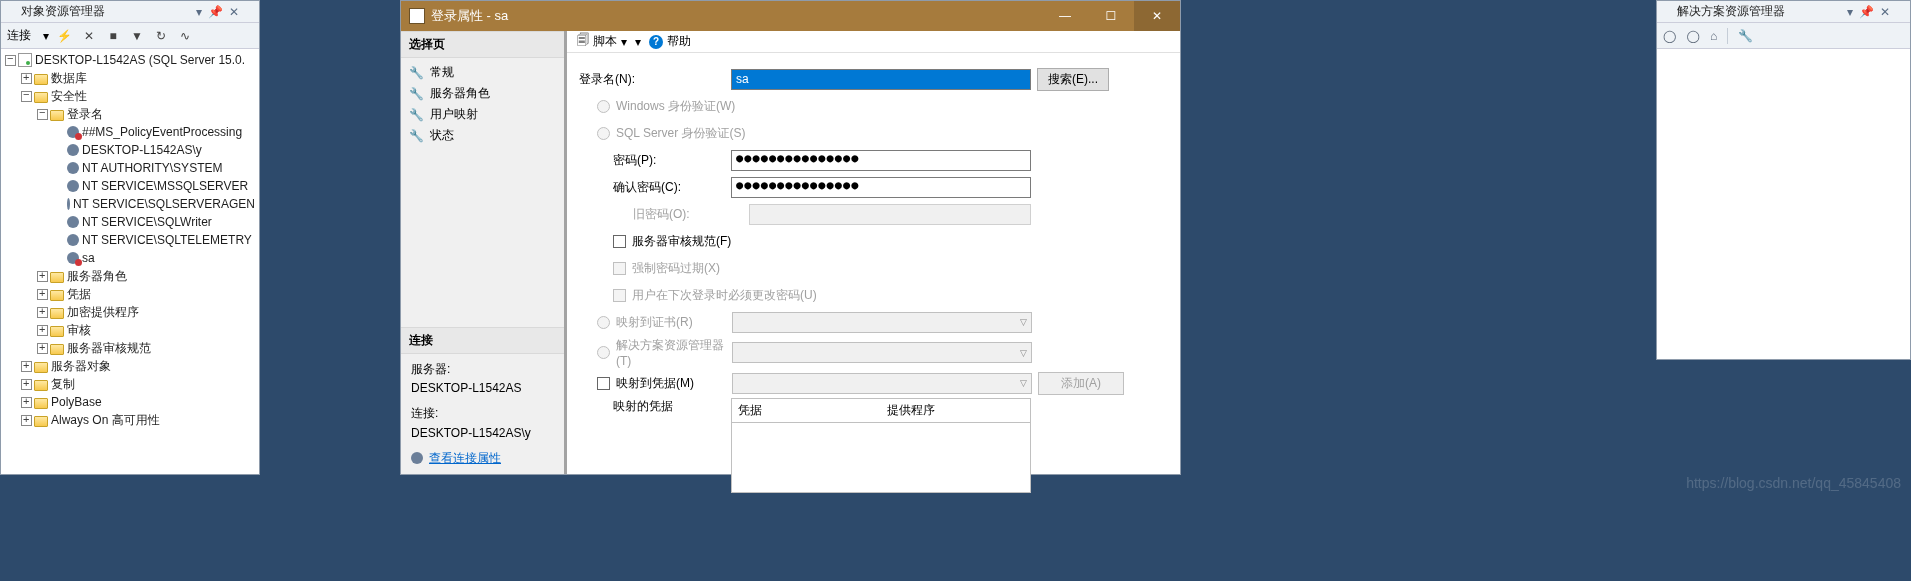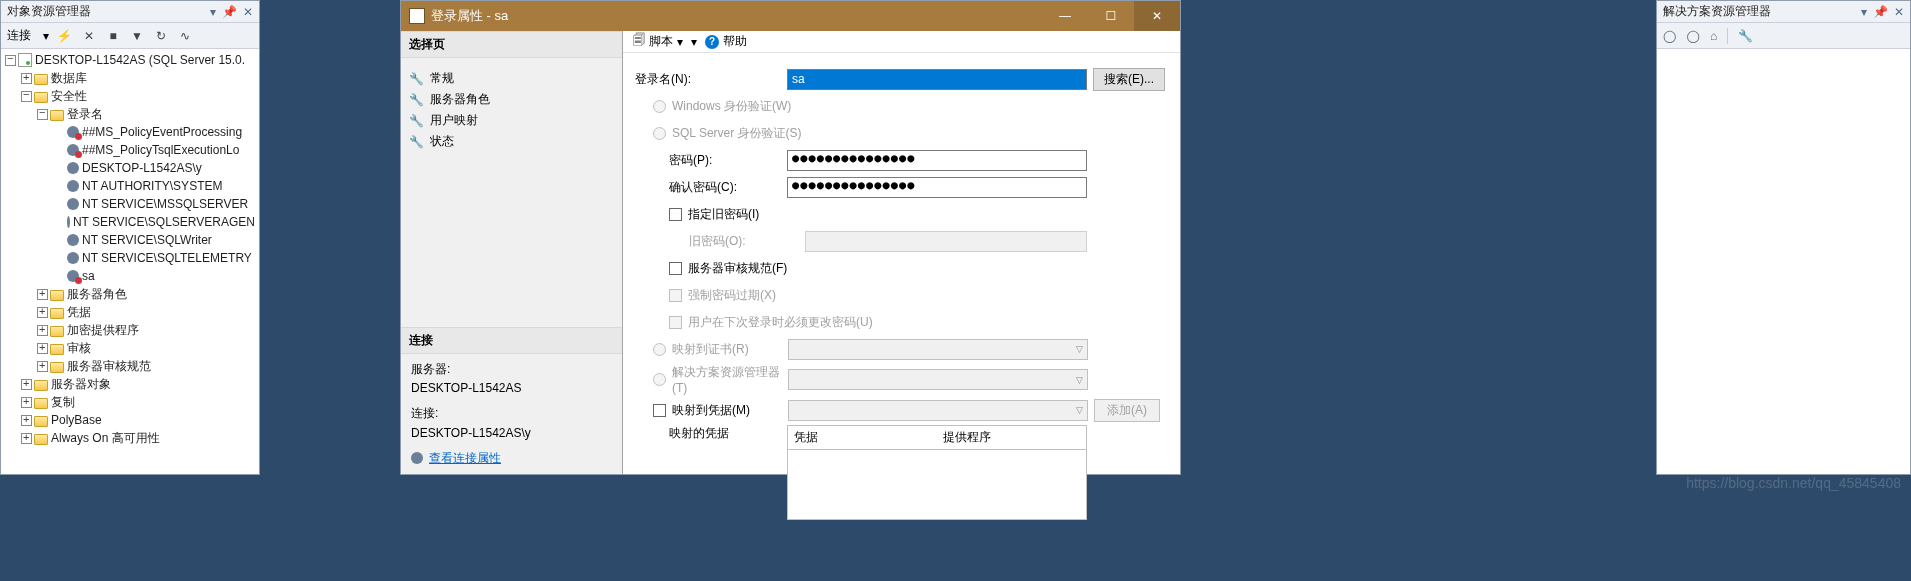--- a/index.html
+++ b/index.html
@@ -1,20 +1,20 @@
 <!DOCTYPE html>
 <html><head>
 <meta charset="utf-8">
 <style>
 * { box-sizing: border-box; margin: 0; padding: 0; font-family: "Microsoft YaHei", "Segoe UI", sans-serif; font-size: 12px; }
 body { background: #2d4a6b; width: 1911px; height: 581px; overflow: hidden; position: relative; }
 
 
 .object-explorer { position: absolute; left: 0; top: 0; width: 260px; height: 475px; background: #f5f5f5; border: 1px solid #8e9bab; }
-.panel-header { background: #eef2f6; height: 22px; display: flex; align-items: center; padding: 0 6px; border-bottom: 1px solid #cccedb; color: #1e1e1e; }
+.panel-header { background: #eef2f6; height: 22px; display: flex; align-items: center; padding: 0 20px; border-bottom: 1px solid #cccedb; color: #1e1e1e; }
 .panel-header-text { flex: 1; }
 .panel-header-icons { display: flex; gap: 6px; color: #5a6d85; }
 .panel-header-icons span { cursor: pointer; }
 .toolbar { background: #eef2f6; height: 26px; display: flex; align-items: center; padding: 0 6px; gap: 8px; border-bottom: 1px solid #cccedb; }
 .toolbar-label { margin-right: 4px; }
 .toolbar-icon { width: 16px; height: 16px; display: flex; align-items: center; justify-content: center; color: #444; cursor: pointer; }
 .tree { background: #fff; height: calc(100% - 48px); overflow: auto; padding: 2px 0; }
 .tree-item { display: flex; align-items: center; height: 18px; padding-right: 4px; white-space: nowrap; cursor: default; }
 .tree-icon { width: 16px; height: 14px; margin-right: 3px; }
 .tree-label { color: #1e1e1e; }
@@ -29,21 +29,21 @@
 .boxminus::before { content: "−"; position: absolute; top: -4px; left: 1px; font-size: 11px; color: #444; }
 
 
 .dialog { position: absolute; left: 400px; top: 0; width: 781px; height: 475px; background: #f0f0f0; border: 1px solid #8e9bab; display: flex; flex-direction: column; }
 .titlebar { background: #a67b3d; height: 30px; display: flex; align-items: center; color: #fff; padding-left: 8px; }
 .titlebar-icon { width: 16px; height: 16px; background: #fff; margin-right: 6px; border: 1px solid #6b5128; }
 .titlebar-text { flex: 1; font-size: 13px; }
 .win-btn { width: 46px; height: 30px; display: flex; align-items: center; justify-content: center; color: #fff; cursor: pointer; }
 .win-btn.close { background: rgba(0,0,0,0.15); }
 .dialog-body { display: flex; flex: 1; min-height: 0; }
-.dialog-left { width: 222px; background: #f0f0f0; border-right: 1px solid #a3a3a3; display: flex; flex-direction: column; gap: 6px; }
+.dialog-left { width: 166px; background: #f0f0f0; border-right: 3px solid #a3a3a3; display: flex; flex-direction: column; }
 .section-header { background: #e8e8e8; padding: 4px 8px; border-top: 1px solid #d9d9d9; border-bottom: 1px solid #d9d9d9; font-weight: bold; }
 .select-pages { padding: 4px 0; }
 .select-page { display: flex; align-items: center; padding: 2px 8px; gap: 6px; cursor: pointer; }
 .wrench-icon { color: #555; }
 .conn-section { margin-top: auto; }
 .conn-body { padding: 6px 10px; line-height: 1.6; }
 .link { color: #0066cc; text-decoration: underline; cursor: pointer; }
 
 .dialog-right { flex: 1; background: #fff; display: flex; flex-direction: column; }
 .dialog-right-toolbar { height: 30px; display: flex; align-items: center; padding: 0 10px; gap: 8px; border-bottom: 1px solid #e0e0e0; }
@@ -62,24 +62,24 @@
 .radio { width: 13px; height: 13px; border: 1px solid #999; border-radius: 50%; margin-right: 6px; background: #fff; }
 .checkbox { width: 13px; height: 13px; border: 1px solid #666; margin-right: 6px; background: #fff; }
 .disabled { color: #a0a0a0; }
 .disabled .radio, .disabled .checkbox { border-color: #c0c0c0; background: #f4f4f4; }
 .pw-dots { font-family: monospace; letter-spacing: 1px; }
 .combo { width: 300px; height: 21px; border: 1px solid #c0c0c0; background: #f0f0f0; display: flex; align-items: center; justify-content: flex-end; padding: 0 4px; }
 .combo-arrow { color: #888; font-size: 9px; }
 .cred-headers { display: flex; border: 1px solid #c0c0c0; width: 300px; background: #fff; }
 .cred-col { flex: 1; padding: 3px 6px; }
 .cred-list { border: 1px solid #c0c0c0; border-top: none; width: 300px; height: 70px; background: #fff; }
-.add-btn { height: 23px; border: 1px solid #c0c0c0; background: #f0f0f0; padding: 0 12px; color: #a0a0a0; margin-left: 6px; }
-
-
-.solution-explorer { position: absolute; right: 0; top: 0; width: 255px; height: 475px; background: #14532d; border: 1px solid #8e9bab; }
+.add-btn { height: 23px; border: 1px solid #c0c0c0; background: #f0f0f0; padding: 0 22px; color: #a0a0a0; margin-left: 6px; }
+
+
+.solution-explorer { position: absolute; right: 0; top: 0; width: 255px; height: 360px; background: #14532d; border: 1px solid #8e9bab; }
 .se-toolbar { background: #eef2f6; height: 26px; display: flex; align-items: center; padding: 0 6px; gap: 10px; border-bottom: 1px solid #cccedb; color: #606c7c; }
 .se-body { background: #fff; height: calc(100% - 48px); }
 
 .watermark { position: absolute; right: 10px; bottom: 90px; color: rgba(255,255,255,0.18); font-size: 14px; }
 </style>
 </head>
 <body>
 
 <div class="object-explorer">
   <div class="panel-header">
@@ -117,24 +117,20 @@
       <span class="tree-label">安全性</span>
     </div>
     <div class="tree-item" style="padding-left:36px">
       <div class="boxminus"></div>
       <div class="folder tree-icon"></div>
       <span class="tree-label">登录名</span>
     </div>
     <div class="tree-item" style="padding-left:66px">
         <div class="login-icon login-icon-red tree-icon"></div>
         <span class="tree-label">##MS_PolicyEventProcessing</span>
-      </div>
-    <div class="tree-item" style="padding-left:66px">
-        <div class="login-icon login-icon-red tree-icon"></div>
-        <span class="tree-label">##MS_PolicyTsqlExecutionLo</span>
       </div>
     <div class="tree-item" style="padding-left:66px">
         <div class="login-icon tree-icon"></div>
         <span class="tree-label">DESKTOP-L1542AS\y</span>
       </div>
     <div class="tree-item" style="padding-left:66px">
         <div class="login-icon tree-icon"></div>
         <span class="tree-label">NT AUTHORITY\SYSTEM</span>
       </div>
     <div class="tree-item" style="padding-left:66px">
@@ -276,24 +272,20 @@
           <span>SQL Server 身份验证(S)</span>
         </div>
         <div class="form-row">
           <span class="form-label indent">密码(P):</span>
           <div class="text-input w300 pw-dots">●●●●●●●●●●●●●●●</div>
         </div>
         <div class="form-row">
           <span class="form-label indent">确认密码(C):</span>
           <div class="text-input w300 pw-dots">●●●●●●●●●●●●●●●</div>
         </div>
-        <div class="form-row" style="padding-left:34px">
-          <div class="checkbox"></div>
-          <span>指定旧密码(I)</span>
-        </div>
         <div class="form-row disabled">
           <span class="form-label indent2">旧密码(O):</span>
           <div class="text-input" style="width:282px;background:#f0f0f0;border-color:#d0d0d0"></div>
         </div>
         <div class="form-row" style="padding-left:34px">
           <div class="checkbox"></div>
           <span>服务器审核规范(F)</span>
         </div>
         <div class="form-row disabled" style="padding-left:34px">
           <div class="checkbox"></div>

